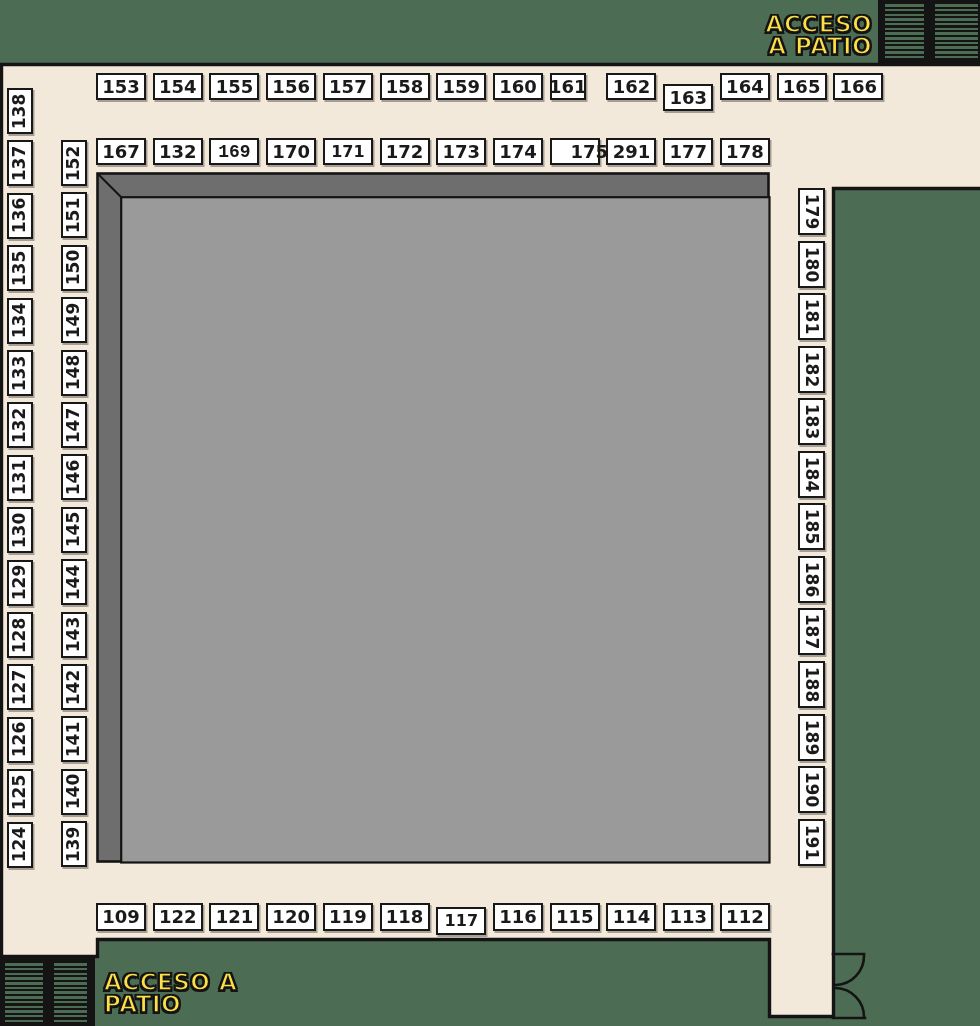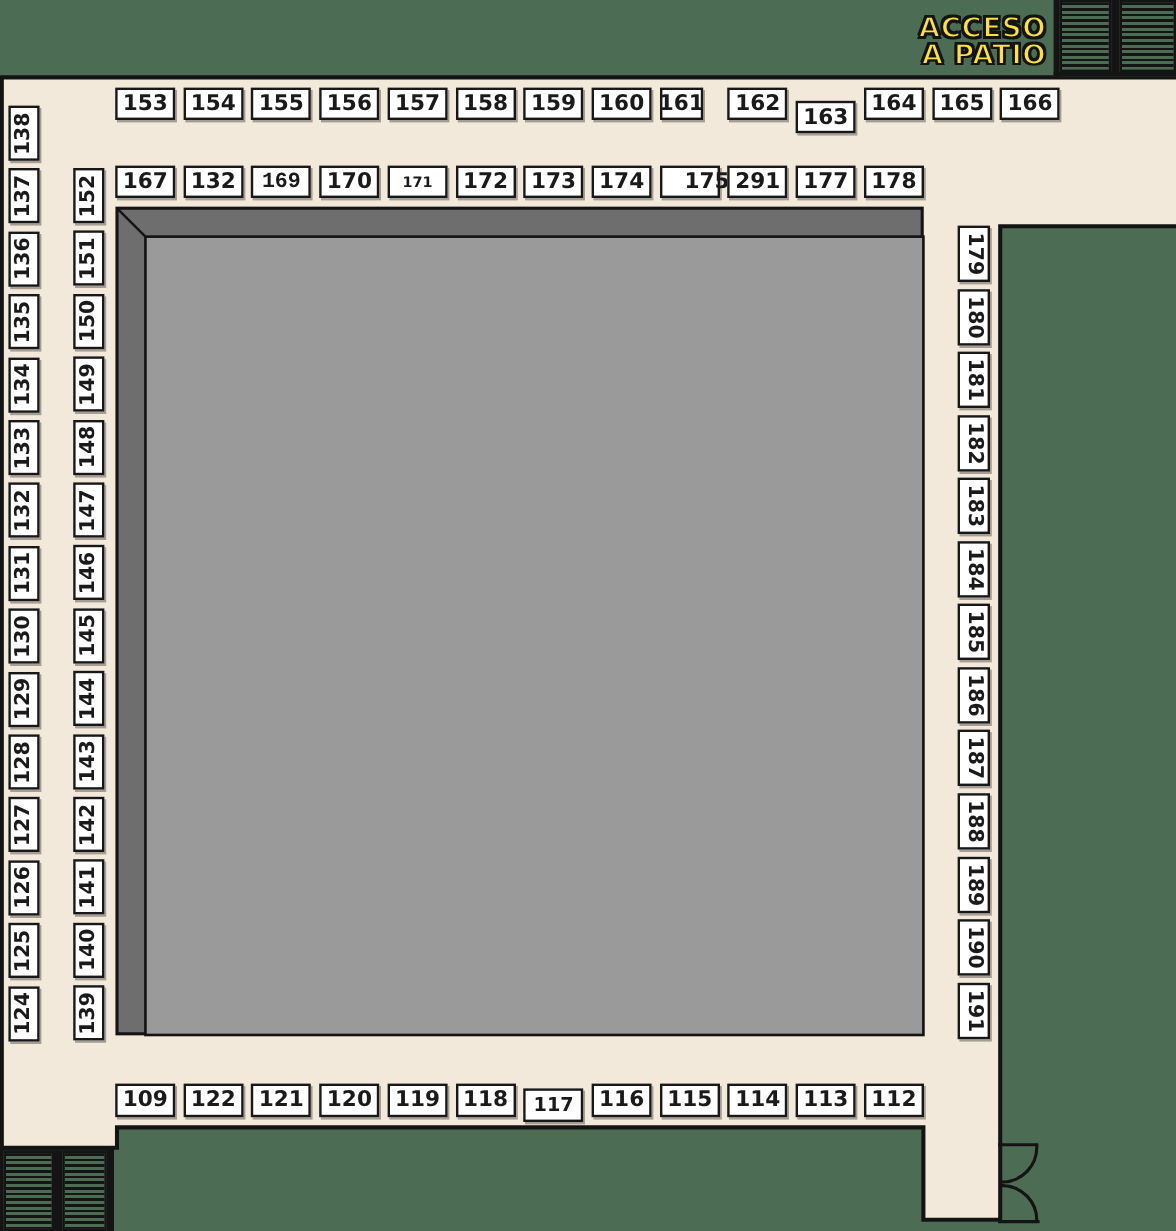--- a/index.html
+++ b/index.html
@@ -96,20 +96,24 @@
   <div id="stairs-bottom-left" class="stairs">
     <div class="flight a"></div>
     <div class="divider"></div>
     <div class="flight b"></div>
   </div>
 
   <div id="access-top-right" class="access-label">
     <div>ACCESO</div>
     <div>A PATIO</div>
   </div>
+  <div id="access-bottom-left" class="access-label">
+    <div>ACCESO A</div>
+    <div>PATIO</div>
+  </div>
 
   <div id="stalls-layer">
       <div class="stall" style="left: 96px; top: 73px; width: 50px; height: 27px; font-size: 18px;">
         <span>153</span>
       </div>
       <div class="stall" style="left: 152.72px; top: 73px; width: 50px; height: 27px; font-size: 18px;">
         <span>154</span>
       </div>
       <div class="stall" style="left: 209.44px; top: 73px; width: 50px; height: 27px; font-size: 18px;">
         <span>155</span>
@@ -152,21 +156,21 @@
       </div>
       <div class="stall" style="left: 152.72px; top: 138px; width: 50px; height: 27px; font-size: 18px;">
         <span>132</span>
       </div>
       <div class="stall" style="left: 209.44px; top: 138px; width: 50px; height: 27px; font-size: 18px; font-family: Liberation Mono, monospace;">
         <span>169</span>
       </div>
       <div class="stall" style="left: 266.16px; top: 138px; width: 50px; height: 27px; font-size: 18px;">
         <span>170</span>
       </div>
-      <div class="stall" style="left: 322.88px; top: 138px; width: 50px; height: 27px; font-size: 12px;">
+      <div class="stall" style="left: 322.88px; top: 138px; width: 50px; height: 27px; font-size: 16px;">
         <span>171</span>
       </div>
       <div class="stall" style="left: 379.6px; top: 138px; width: 50px; height: 27px; font-size: 18px;">
         <span>172</span>
       </div>
       <div class="stall" style="left: 436.32px; top: 138px; width: 50px; height: 27px; font-size: 18px;">
         <span>173</span>
       </div>
       <div class="stall" style="left: 493.04px; top: 138px; width: 50px; height: 27px; font-size: 18px;">
         <span>174</span>

